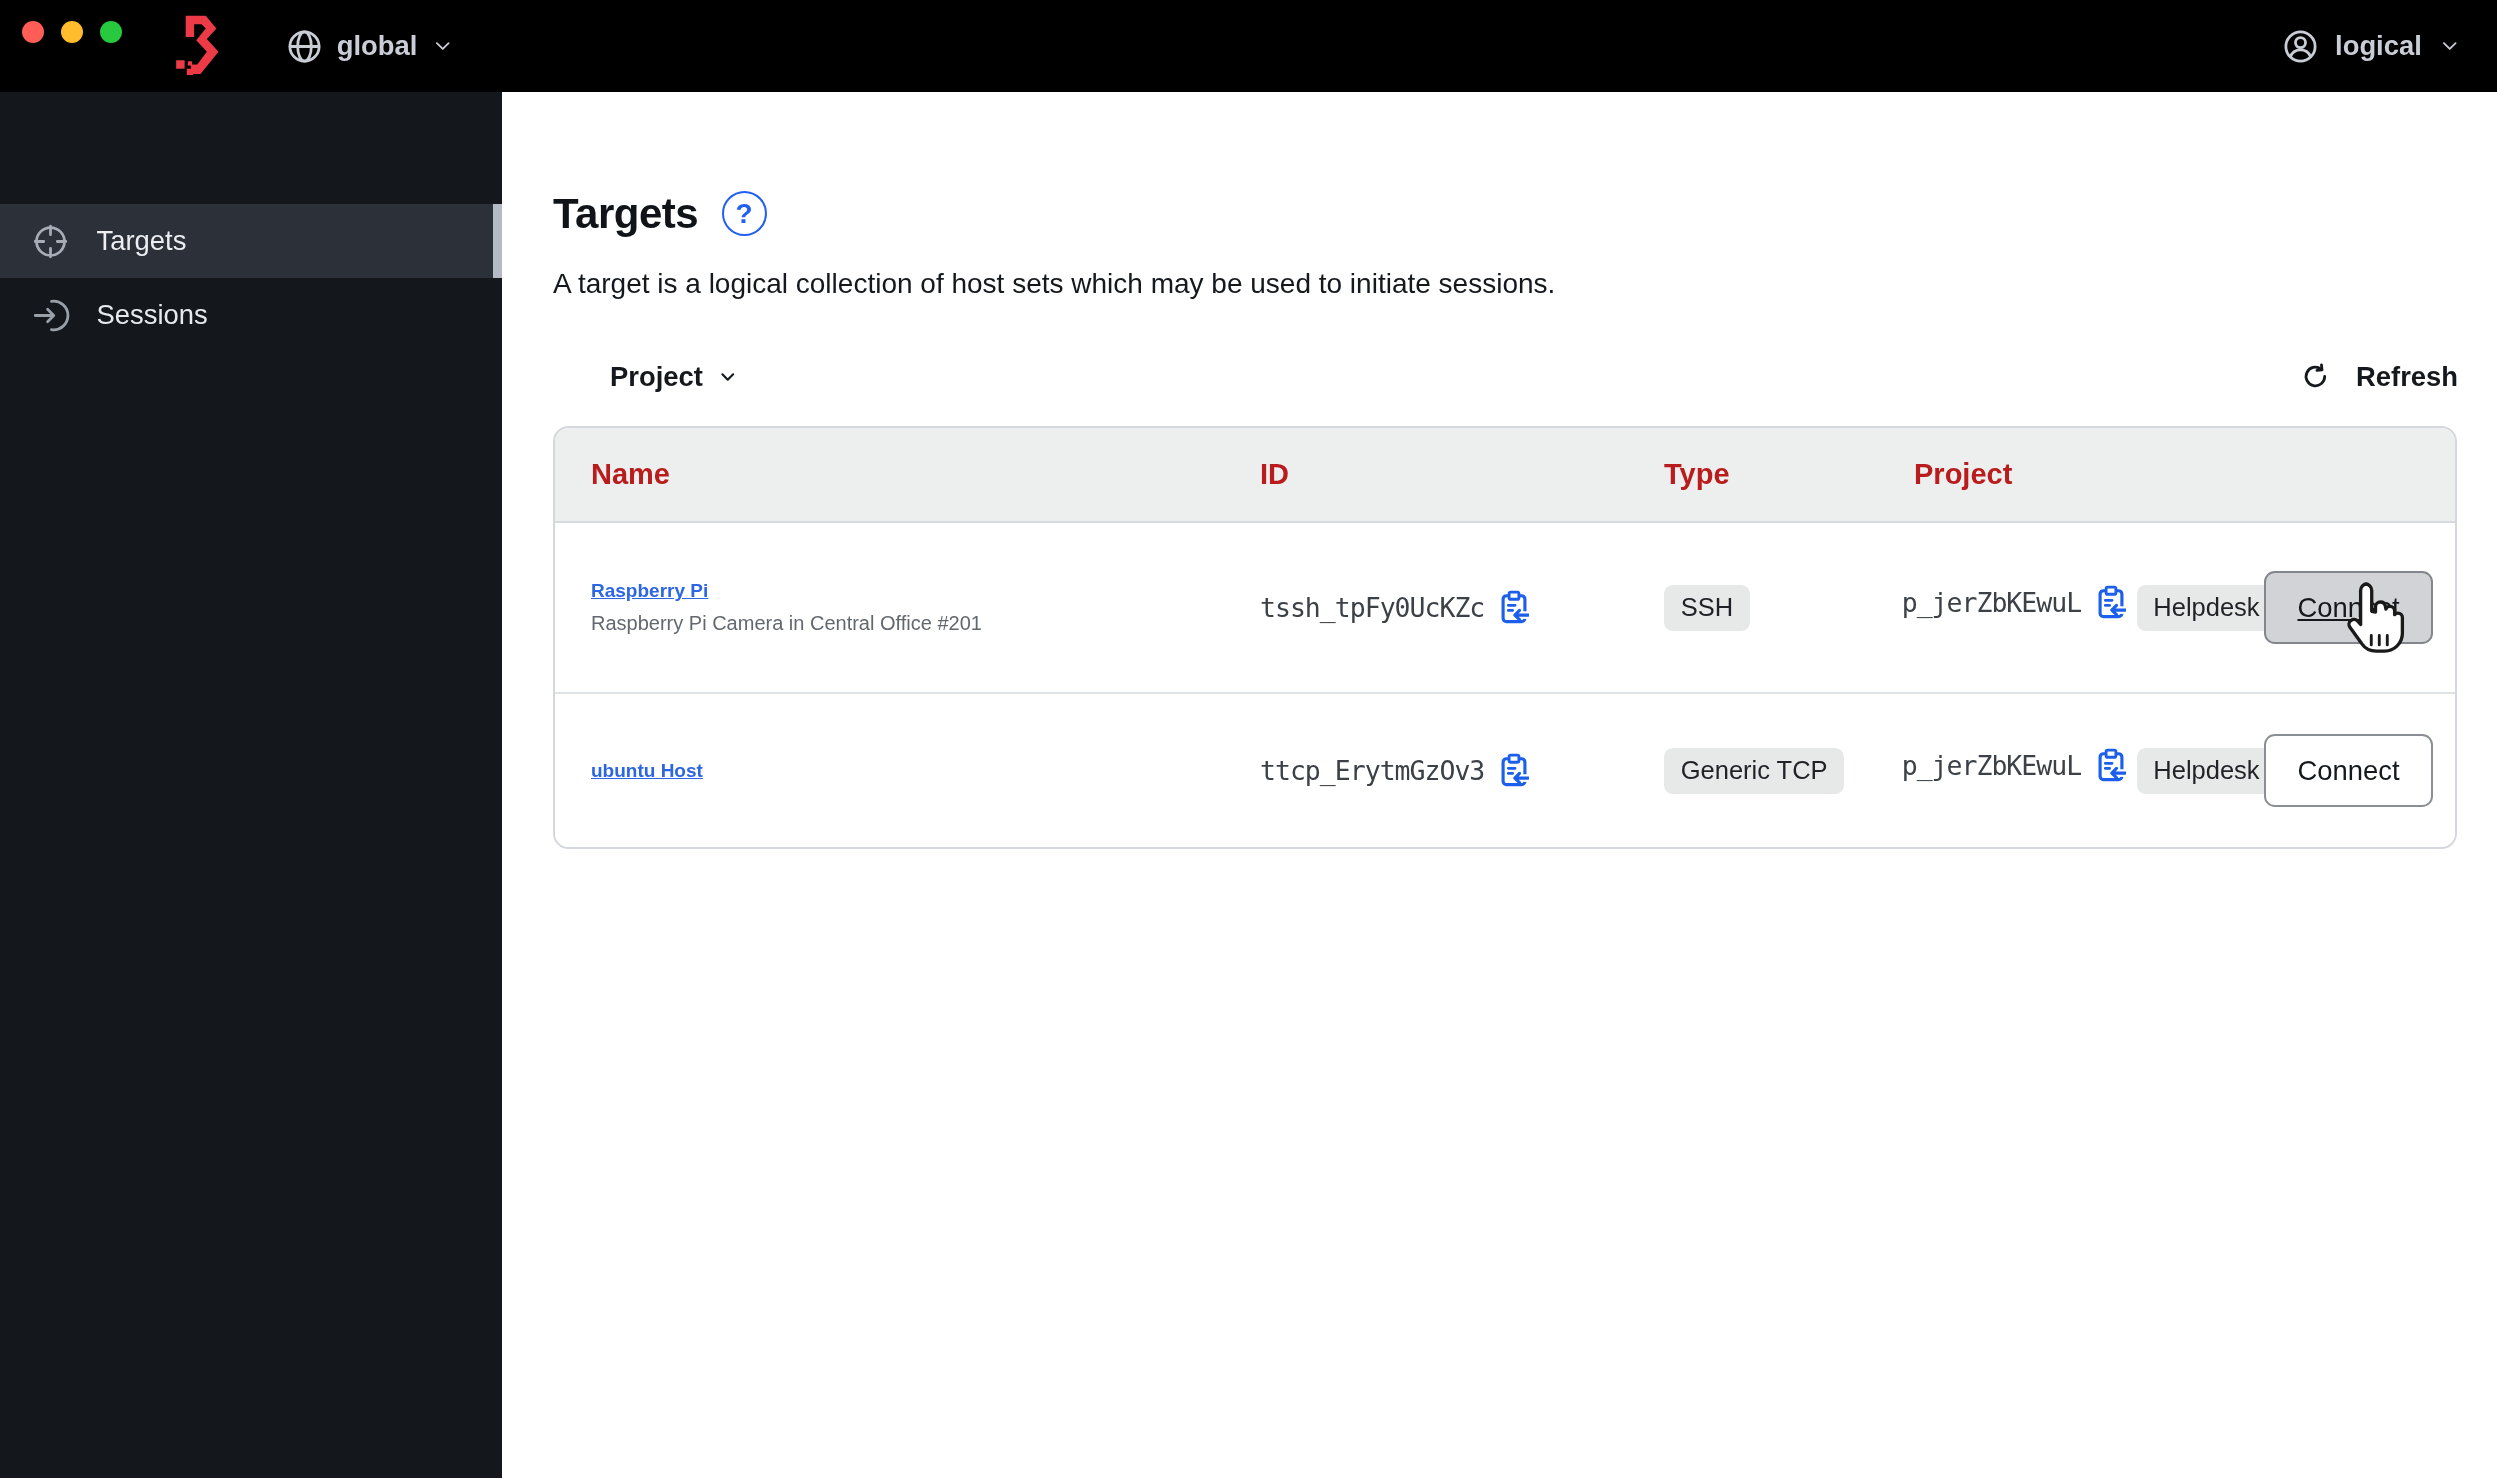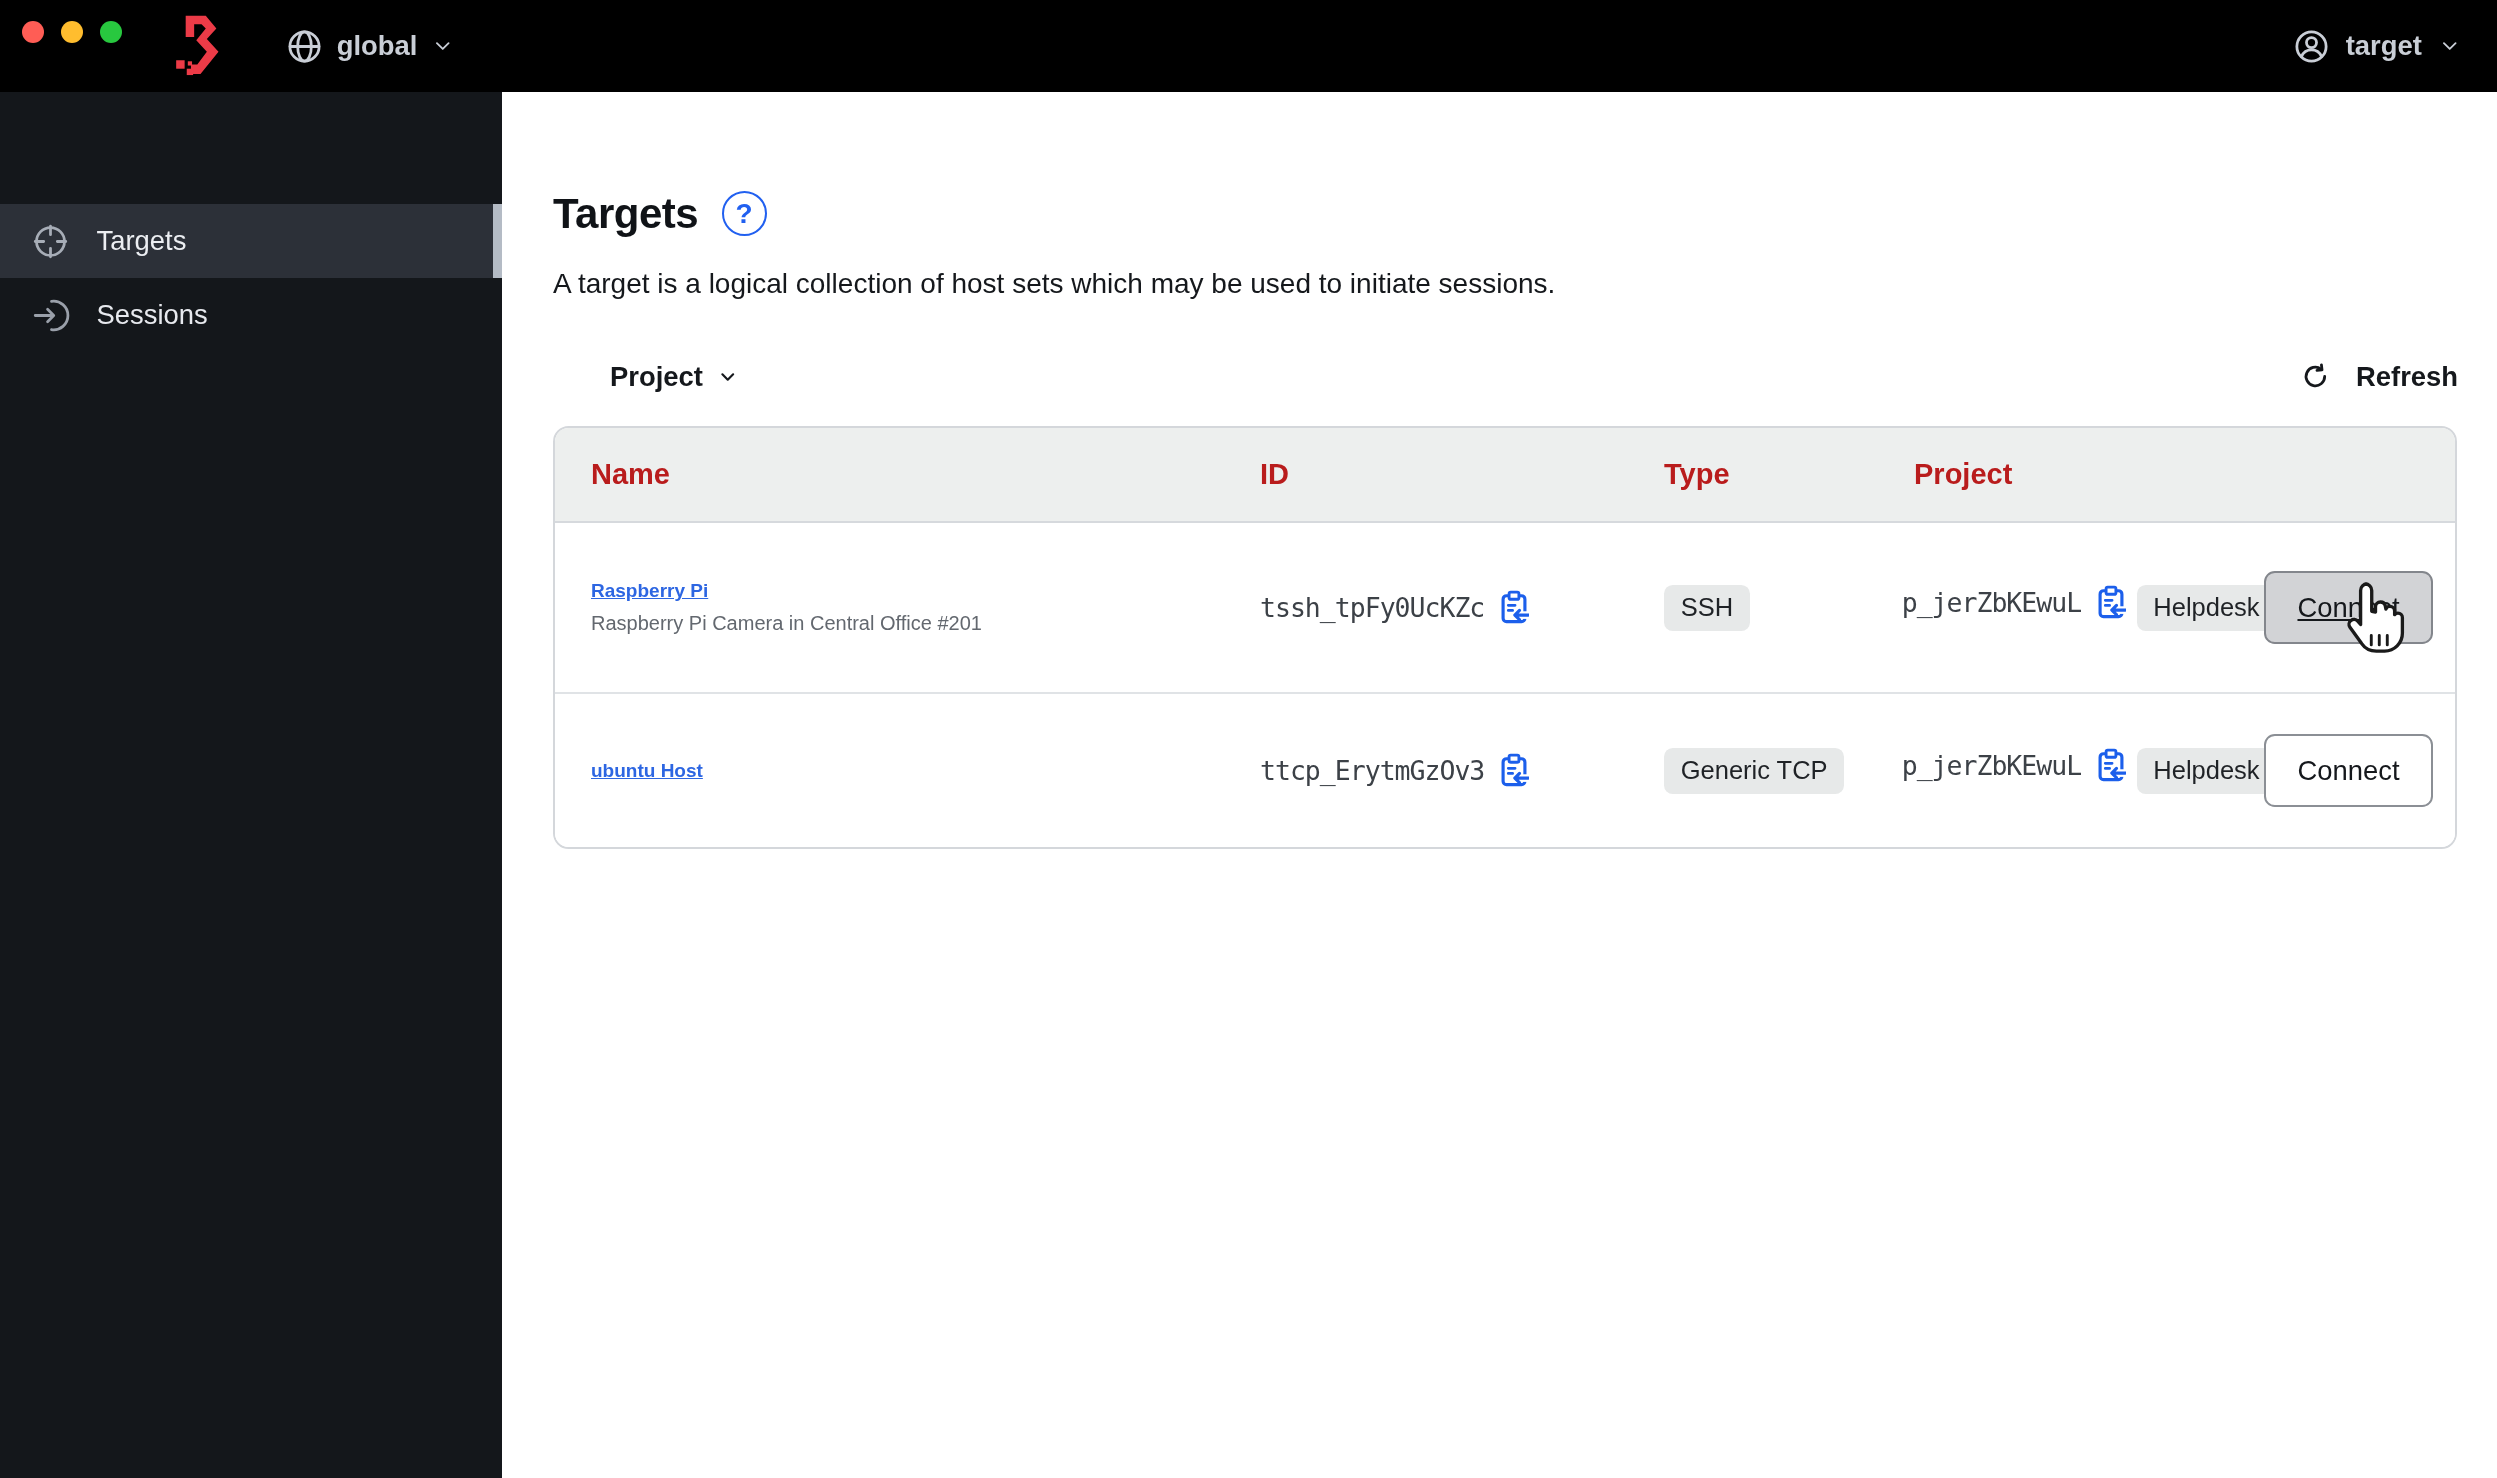--- a/index.html
+++ b/index.html
@@ -100,21 +100,21 @@
       <path d="M6.5 9.5l5.5 5.5 5.5-5.5"></path>
     </svg>
   </div>
 
   <div class="user-menu">
     <svg class="tb-icon stroke-ico" viewBox="0 0 24 24">
       <circle cx="12" cy="12" r="9"></circle>
         <circle cx="12" cy="9.6" r="3.1"></circle>
         <path d="M5.8 18.2c1.2-2.7 3.4-4.1 6.2-4.1s5 1.4 6.2 4.1"></path>
     </svg>
-    <span>target</span>
+    <span>logical</span>
     <svg class="chev stroke-ico" viewBox="0 0 24 24">
       <path d="M6.5 9.5l5.5 5.5 5.5-5.5"></path>
     </svg>
   </div>
 </div>
 
 <div class="sidebar">
   <div class="nav">
     <div class="nav-item active" style="color:#eceef2;">
       <svg class="nav-ico stroke-ico" viewBox="0 0 24 24" style="color:#a7adb7">

